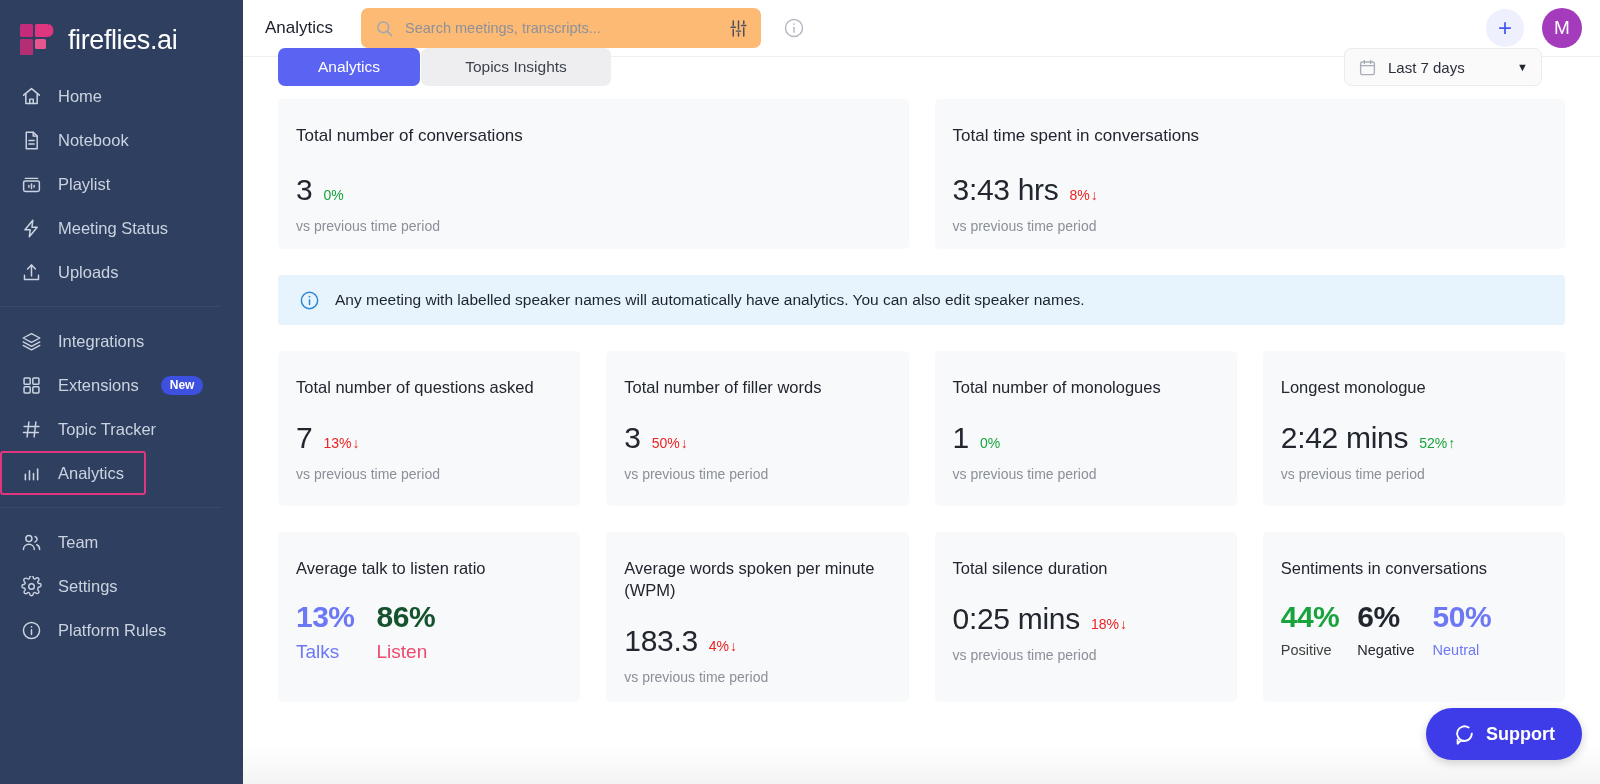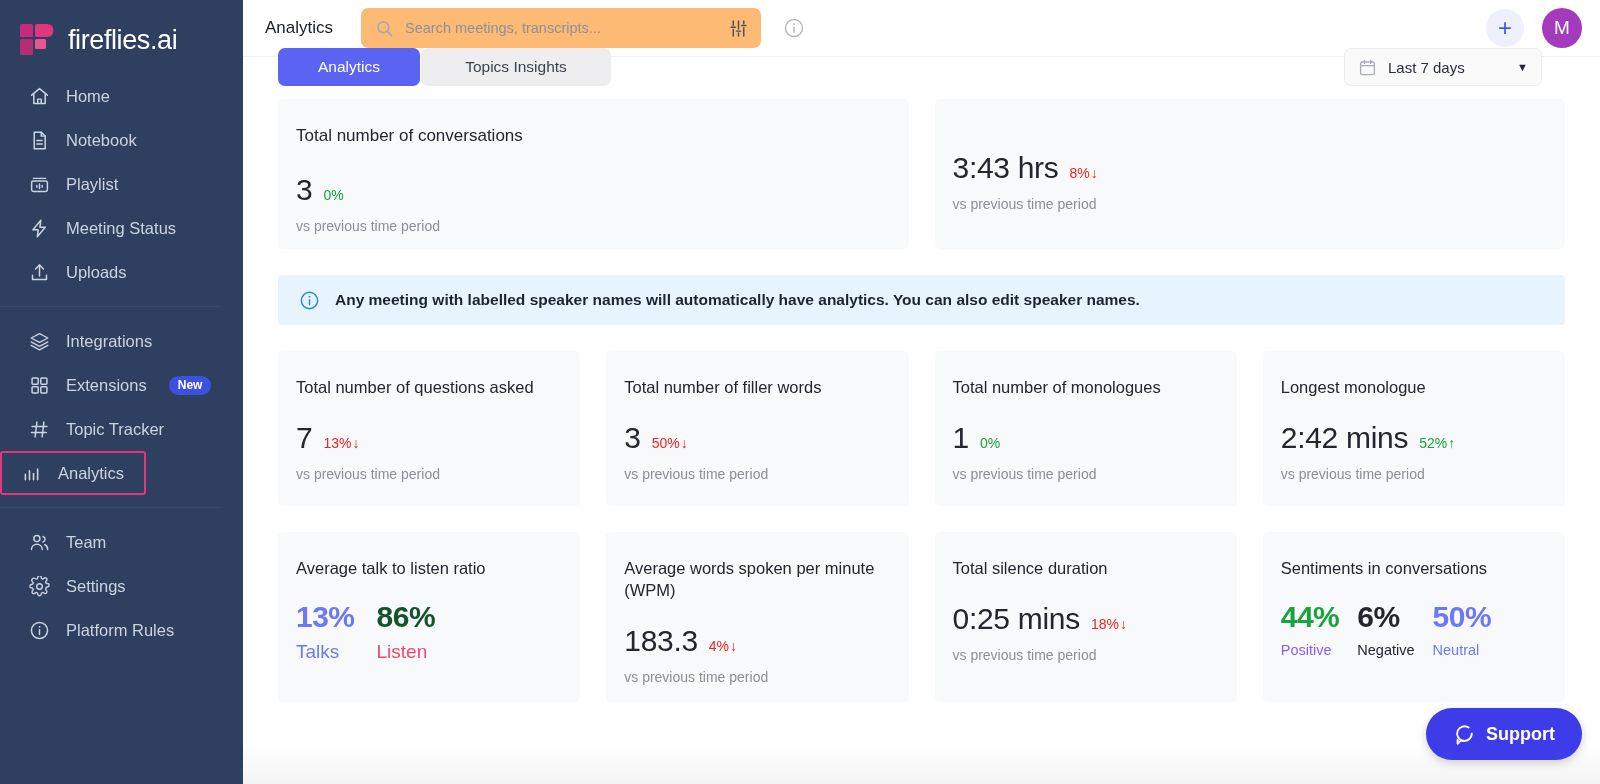--- a/index.html
+++ b/index.html
@@ -22,21 +22,21 @@
   .logo-row {
     display: flex; align-items: center; gap: 12px;
     padding: 14px 0 0 18px; height: 66px;
   }
   .logo-mark { width: 38px; height: 38px; position: relative; flex: 0 0 38px; }
   .logo-text { font-size: 27px; color: #ffffff; letter-spacing: -0.4px; font-weight: 400; }
 
   .nav-list { margin-top: 8px; }
   .nav-item {
     display: flex; align-items: center; gap: 16px;
-    height: 44px; padding-left: 28px;
+    height: 44px; padding-left: 20px;
     font-size: 16.5px; color: #ccd3e0;
     cursor: pointer; position: relative;
   }
   .nav-item .ico { width: 22px; height: 22px; flex: 0 0 22px; display: flex; align-items: center; justify-content: center; }
   .nav-item .ico svg { display: block; }
   .nav-item.highlight {
     border: 2px solid #e0357f;
     border-radius: 3px;
     margin: 0 97px 0 0;
     height: 44px;
@@ -137,21 +137,21 @@
   .sent-col { display: flex; flex-direction: column; }
   .sent-val { font-size: 30px; font-weight: bold; letter-spacing: -0.5px; }
   .sent-lbl { font-size: 14.5px; margin-top: 8px; }
 
   
   #banner {
     margin: 0 35px 26px 35px; background: #e8f4fd;
     border-radius: 4px; height: 50px;
     display: flex; align-items: center; gap: 15px; padding: 0 21px;
   }
-  #banner .btext { font-size: 15.5px; color: #1c2430; font-weight: bold; }
+  #banner .btext { font-size: 15.5px; color: #1c2430; }
 
   
   #support {
     position: absolute; right: 18px; bottom: 24px;
     height: 52px; border-radius: 26px; background: #3d3ce8;
     display: flex; align-items: center; gap: 11px; padding: 0 27px;
     color: #fff; font-size: 18px; font-weight: bold; cursor: pointer;
     box-shadow: 0 3px 10px rgba(0,0,0,.18);
   }
   #bottom-shadow {
@@ -366,20 +366,21 @@
               <span class="metric-val">3</span>
               <span class="delta flat">
                 <span>0%</span>
                 <span></span>
               </span>
             </div>
             <div class="vs-note">vs previous time period</div>
           </div>
 
           <div class="card r1">
+            <div class="card-title">Total time spent in conversations</div>
             <div class="metric-row">
               <span class="metric-val">3:43 hrs</span>
               <span class="delta down">
                 <span>8%</span>
                 <span>↓</span>
               </span>
             </div>
             <div class="vs-note">vs previous time period</div>
           </div>
         </div>
@@ -484,21 +485,21 @@
               </span>
             </div>
             <div class="vs-note">vs previous time period</div>
           </div>
 
           <div class="card r3">
             <div class="card-title">Sentiments in conversations</div>
             <div class="sent-row">
               <div class="sent-col">
                 <span class="sent-val" style="color:#18a33d">44%</span>
-                <span class="sent-lbl" style="color:#8b5cf6">Positive</span>
+                <span class="sent-lbl" style="color:#404040">Positive</span>
               </div>
               <div class="sent-col">
                 <span class="sent-val" style="color:#22262f">6%</span>
                 <span class="sent-lbl" style="color:#22262f">Negative</span>
               </div>
               <div class="sent-col">
                 <span class="sent-val" style="color:#6d78f5">50%</span>
                 <span class="sent-lbl" style="color:#6d78f5">Neutral</span>
               </div>
             </div>

